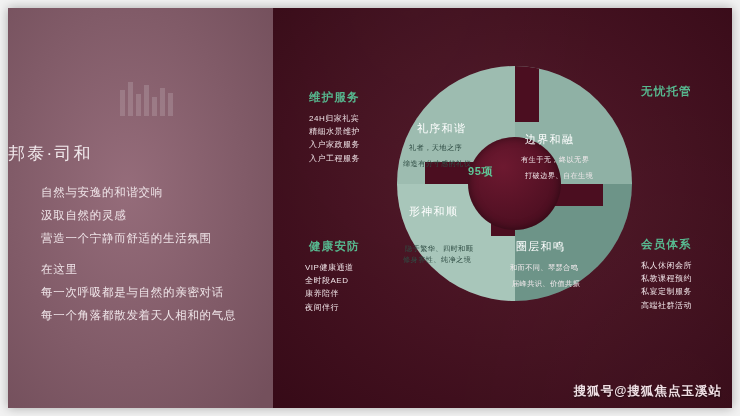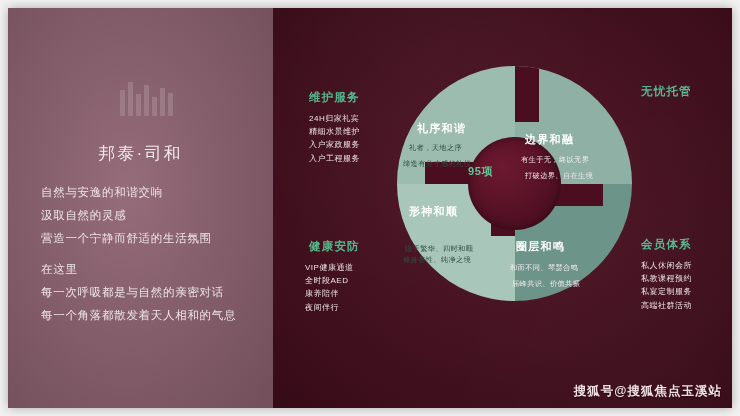--- a/index.html
+++ b/index.html
@@ -36,21 +36,21 @@
         linear-gradient(78deg,rgba(0,0,0,.10) 0 1px,transparent 1px 130px);}
   .right-panel .vig{position:absolute;inset:0;
       background:radial-gradient(ellipse at 52% 45%,rgba(255,255,255,.05),rgba(0,0,0,.28) 100%);}
 
   
   .mark{position:absolute;left:112px;top:72px;width:54px;height:36px;opacity:.22;}
   .mark i{position:absolute;bottom:0;width:5px;background:#d9cfd3;display:block;}
 
   .brand-en{position:absolute;left:0;top:108px;width:265px;text-align:center;
       color:#efe7ea;font-size:19.5px;letter-spacing:1.6px;font-weight:400;}
-  .brand-cn{position:absolute;left:0;top:134px;width:265px;text-align:center;
+  .brand-cn{position:absolute;left:0;top:134px;width:265px;
       color:#f1e9ec;font-size:17px;letter-spacing:2.2px;font-weight:400;}
 
   .para{position:absolute;left:33px;color:#efe4e8;font-size:11.5px;
         letter-spacing:.7px;line-height:1;white-space:nowrap;}
 
   
   .col-head{position:absolute;color:#57b88f;font-size:11.5px;font-weight:bold;
       letter-spacing:1.2px;white-space:nowrap;}
   .col-list{position:absolute;color:#f0e4e8;font-size:8px;letter-spacing:.5px;
       line-height:13.2px;white-space:nowrap;}
@@ -73,21 +73,21 @@
   .n4{left:28px;top:96px;width:54px;height:21.5px;}
 
   .hub{position:absolute;left:71px;top:71px;width:93px;height:93px;border-radius:50%;
        background:radial-gradient(circle at 38% 32%,#6d1930,#4b0e20 78%);
        box-shadow:0 0 10px rgba(0,0,0,.45) inset;}
   .hub-t1{position:absolute;left:0;top:27px;width:93px;
        color:#5fc496;font-size:11px;font-weight:bold;letter-spacing:.6px;}
   .hub-t2{position:absolute;left:0;top:45px;width:93px;text-align:center;
        color:#5fc496;font-size:12.5px;font-weight:bold;letter-spacing:.6px;}
 
-  .q-title{position:absolute;color:#ffffff;font-size:11px;font-weight:bold;
+  .q-title{position:absolute;color:#ffffff;font-size:11px;font-weight:normal;
        letter-spacing:1.3px;white-space:nowrap;}
   .q-sub{position:absolute;color:#f3eaed;font-size:7.2px;letter-spacing:.4px;
        line-height:12px;white-space:nowrap;text-align:right;}
   .q-sub.dark{color:#2f4d44;}
 
   
   .watermark{position:absolute;right:10px;bottom:8px;color:#f0dfe4;
        font-size:12.5px;letter-spacing:1px;font-weight:bold;
        text-shadow:0 1px 2px rgba(0,0,0,.55);white-space:nowrap;}
 </style>

